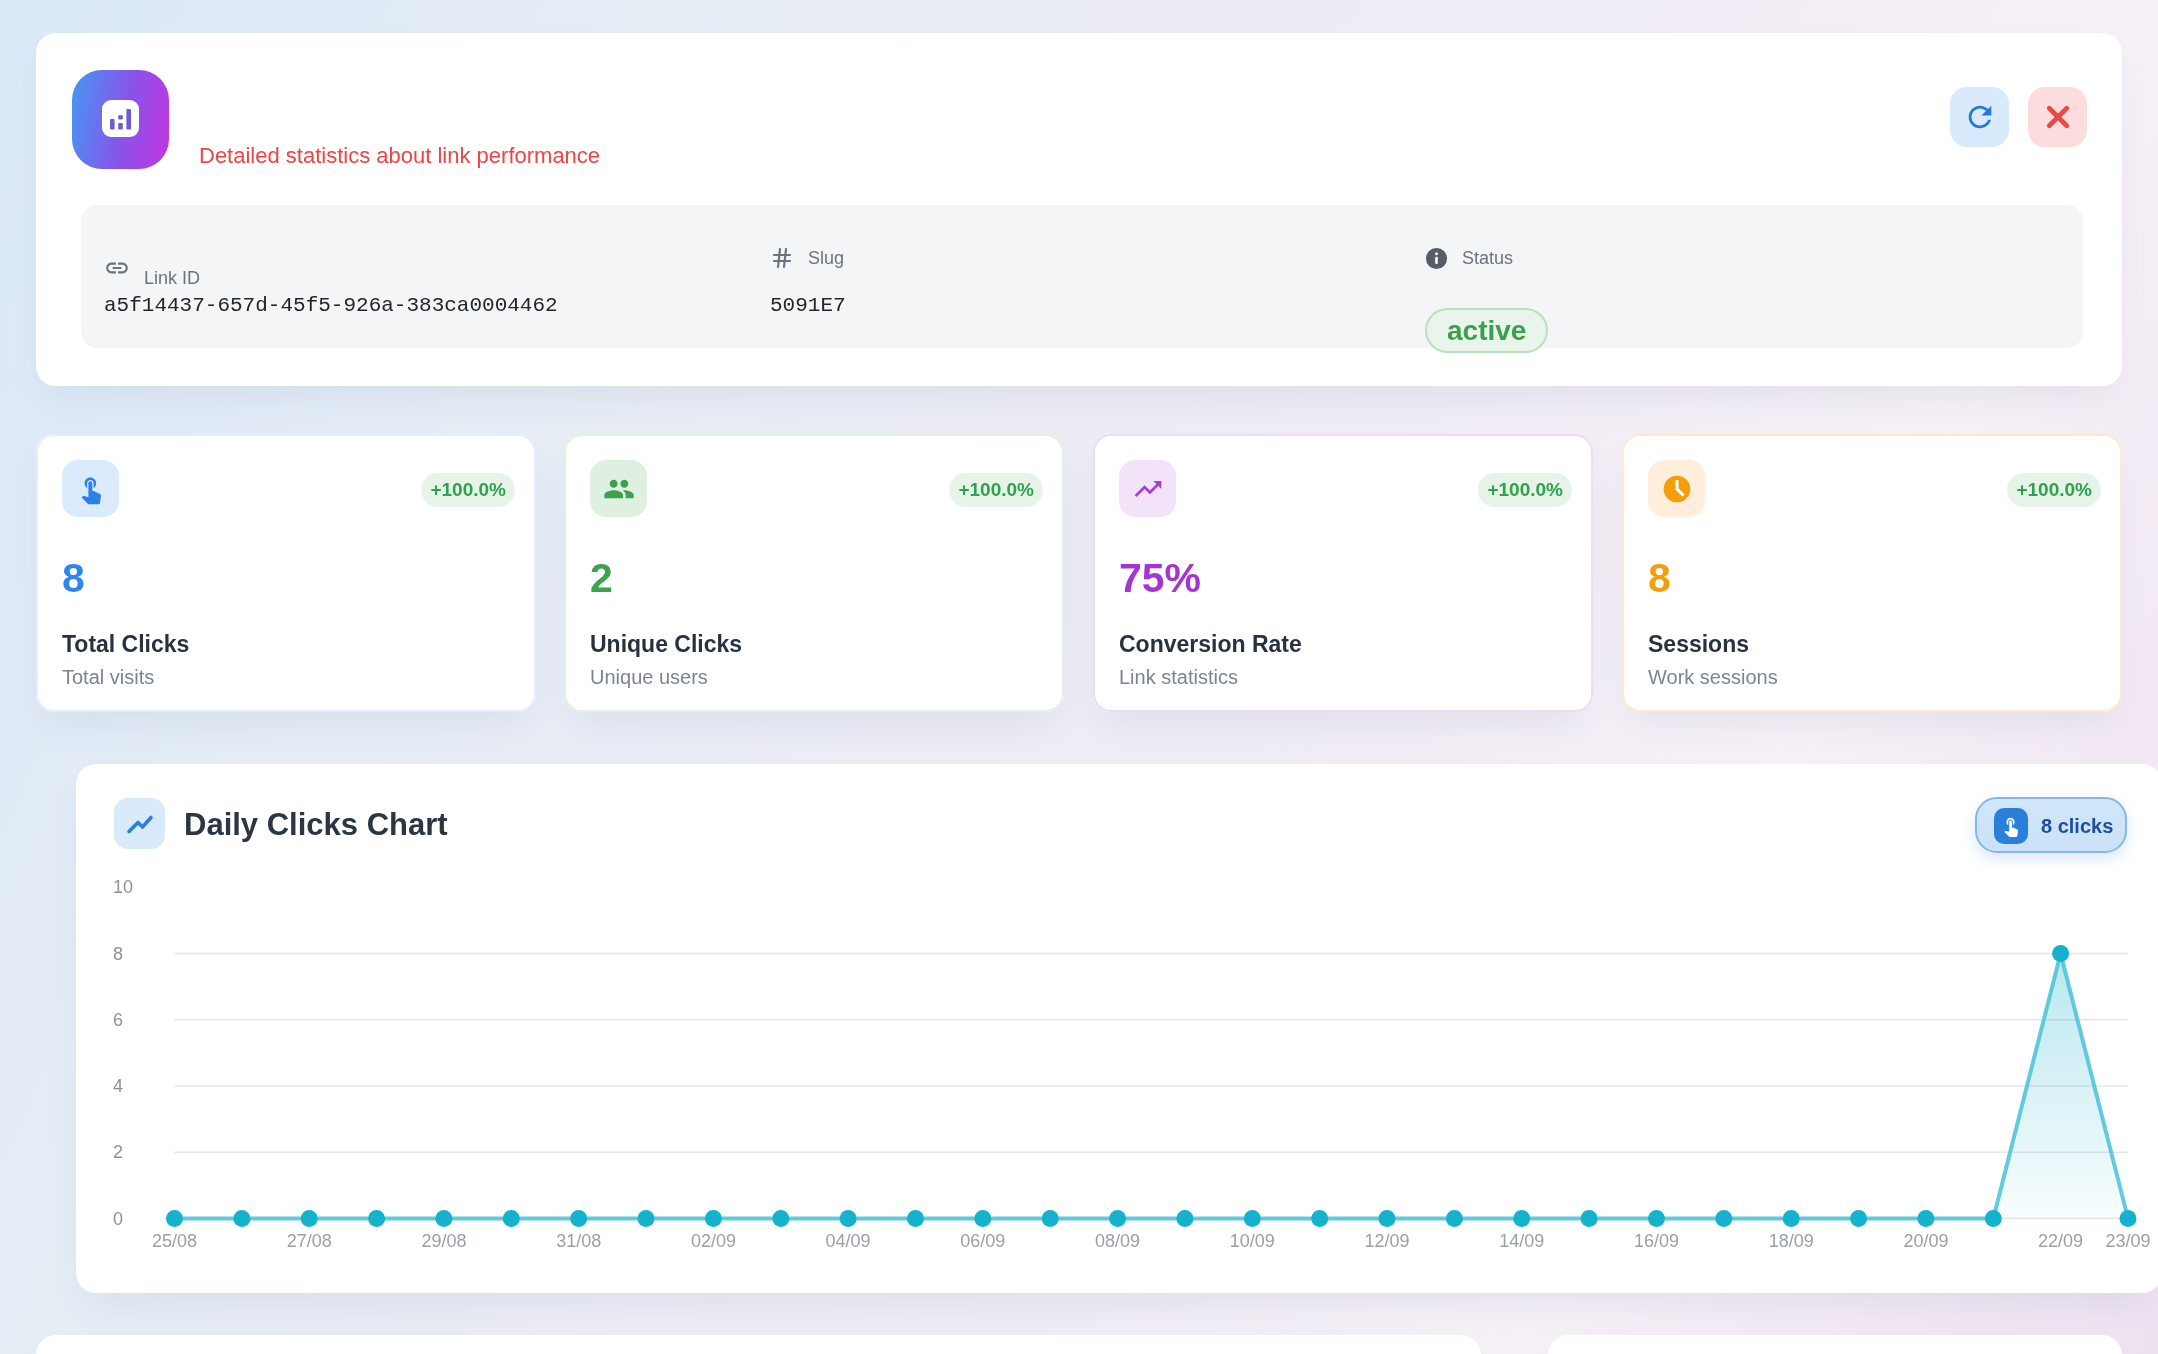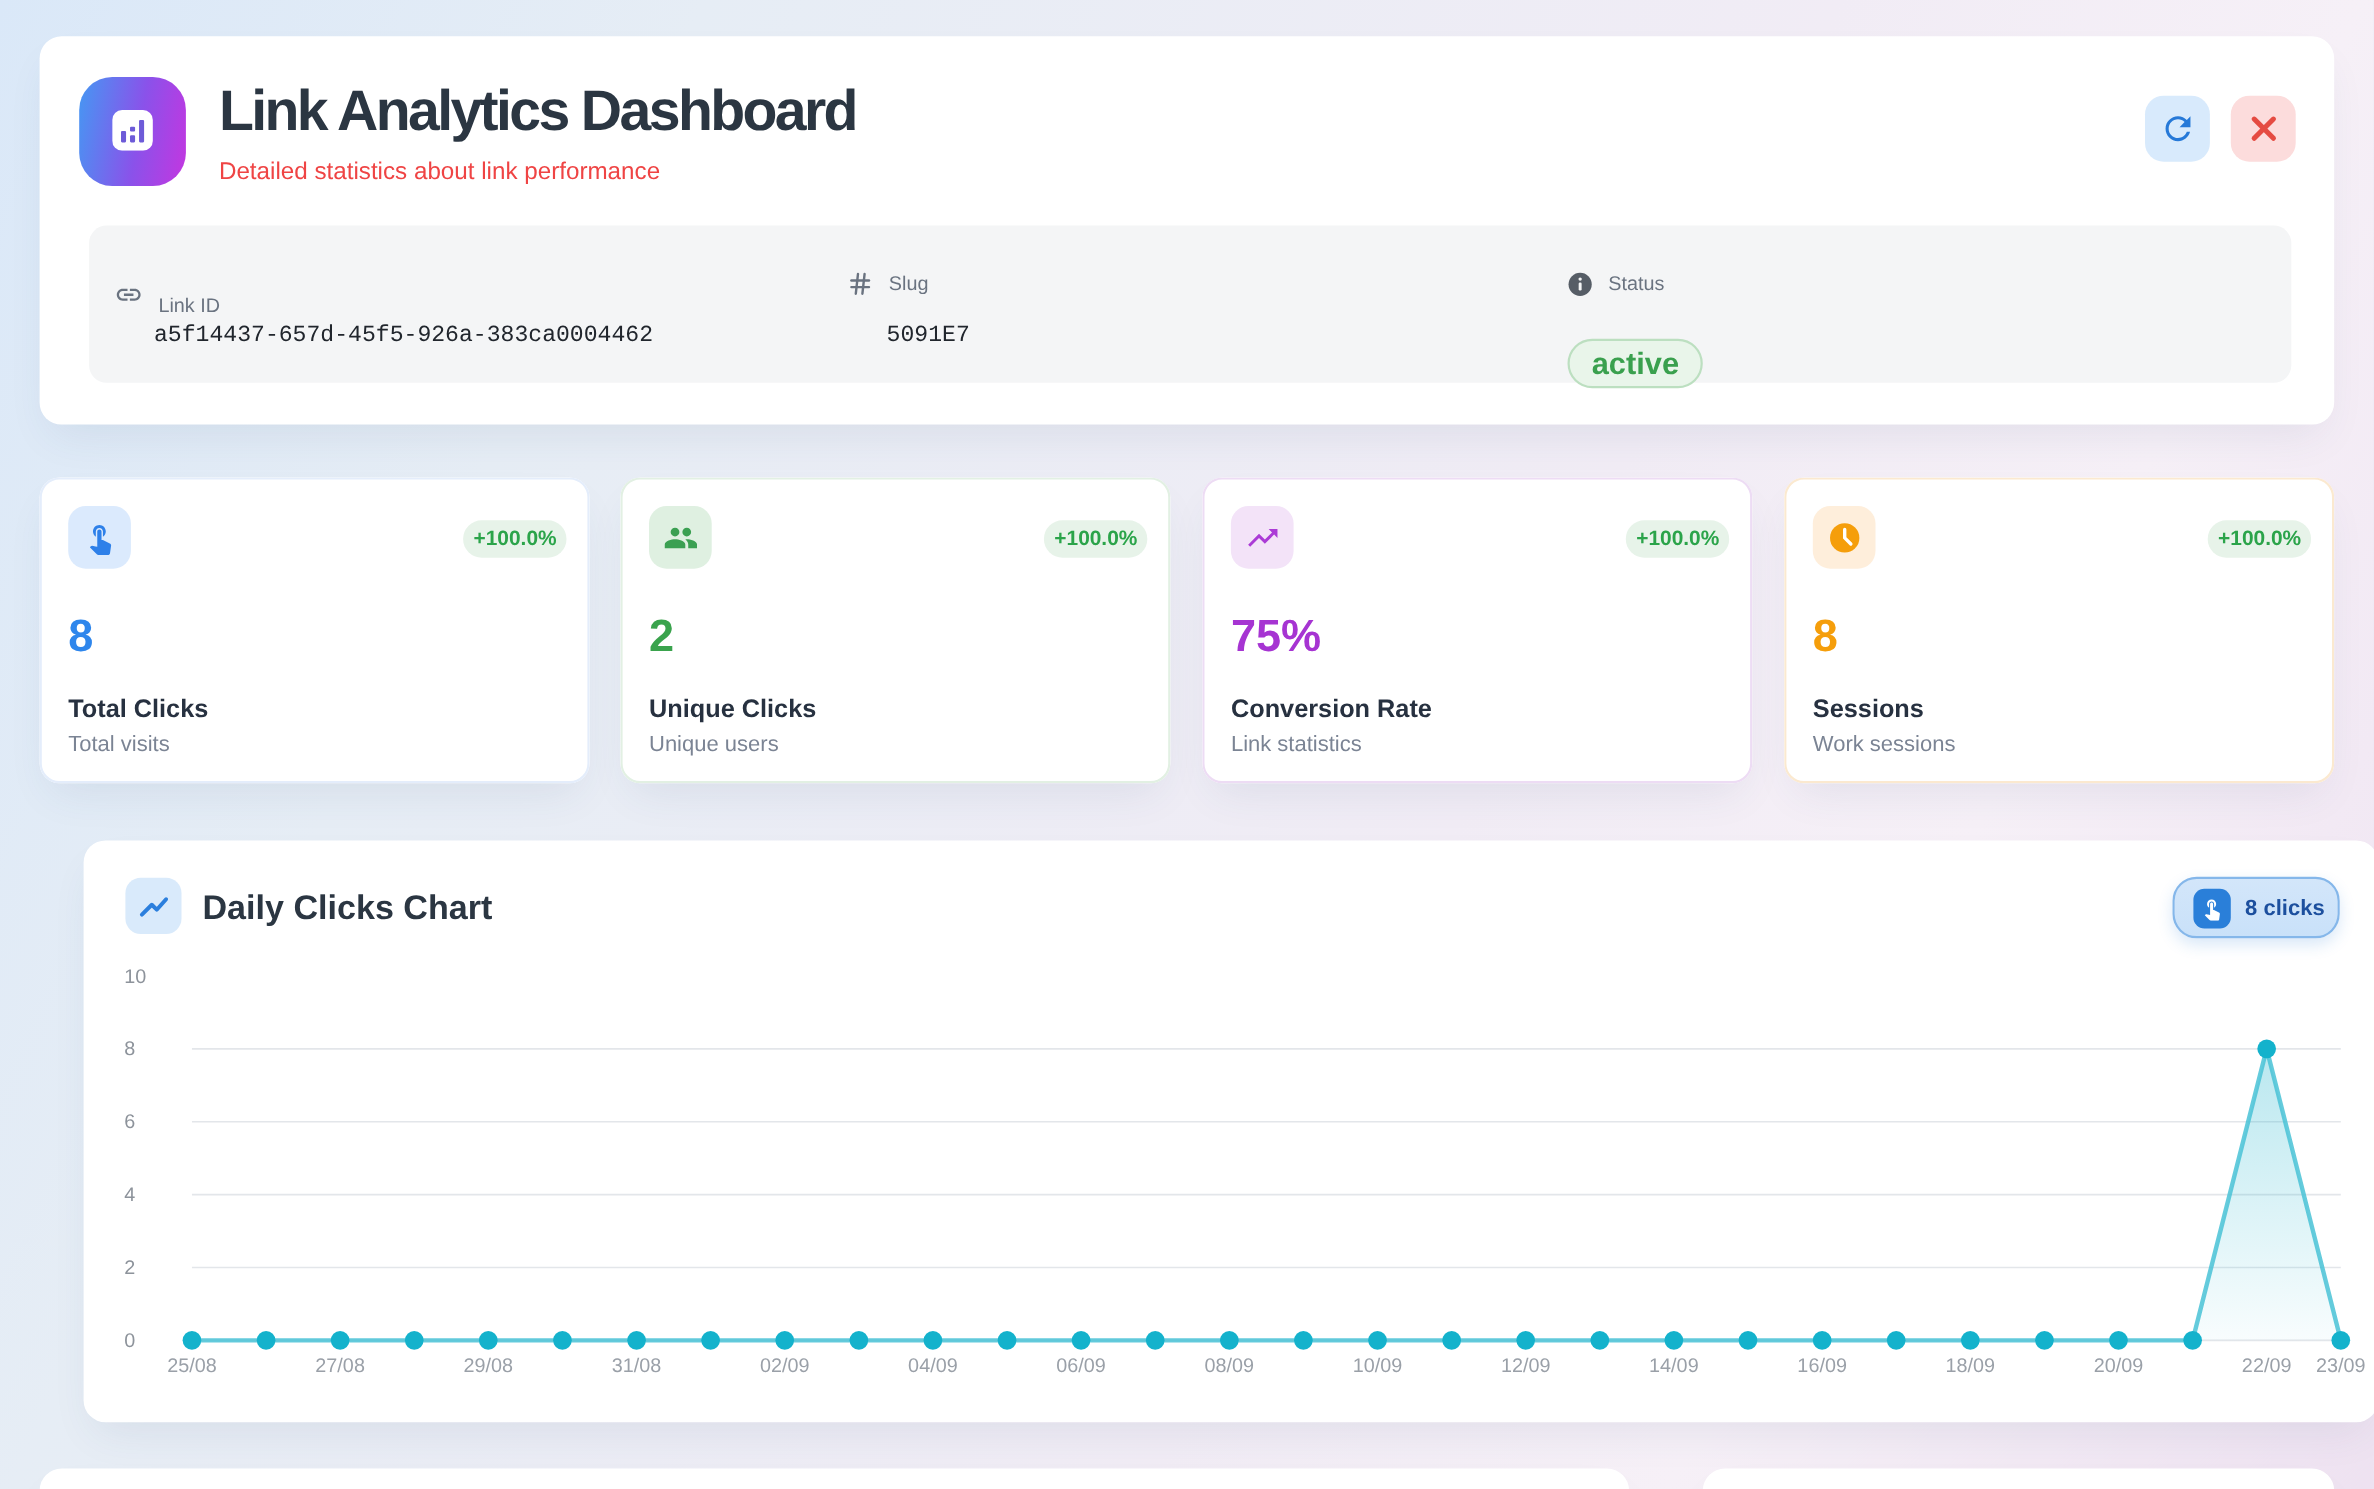--- a/index.html
+++ b/index.html
@@ -23,21 +23,21 @@
   #btn-refresh { right:113px; background:#d8eafc; }
   #btn-close { right:35px; background:#fcdcdc; }
   .sqbtn svg { position:absolute; left:50%; top:50%; transform:translate(-50%,-50%); }
 
   #infobar { position:absolute; left:45px; top:172px; width:2002px; height:143px;
              background:#f4f5f6; border-radius:16px; }
   .info-col { position:absolute; top:0; height:100%; }
   .info-label { position:absolute; top:40px; font-size:18px; color:#6a7380; line-height:26px; white-space:nowrap; display:flex; align-items:center; }
   .info-label svg, .info-label .ic { vertical-align:middle; margin-right:14px; }
   .info-value { position:absolute; top:88px; white-space:nowrap; font-family:"Liberation Mono", monospace;
-                font-size:21px; color:#21262d; line-height:26px;margin-left:36px; }
+                font-size:21px; color:#21262d; line-height:26px; }
   .pill-active { position:absolute; top:67px; left:0; height:45px; padding:0 20px; border-radius:23px;
                  background:#e9f5ea; border:2px solid #bcdfc0; color:#3aa04e; font-size:28px;
                  font-weight:bold; line-height:41px;margin-top:36px; }
 
   
   .stat { position:absolute; top:434px; width:500px; height:278px; background:#fff; border-radius:18px;
           box-shadow:0 18px 40px -12px rgba(50,80,120,0.10); }
   .stat .icon { position:absolute; left:26px; top:26px; width:57px; height:57px; border-radius:16px; }
   .stat .icon svg { position:absolute; left:50%; top:50%; transform:translate(-50%,-50%); }
   .stat .badge { position:absolute; right:21px; top:39px; height:34px; border-radius:17px;
@@ -76,21 +76,20 @@
     <svg width="37" height="37" viewBox="0 0 37 37">
       <rect x="0" y="0" width="37" height="37" rx="9" fill="#ffffff"></rect>
       <g fill="#6d5bd8">
         <rect x="8" y="19" width="4.6" height="10.5" rx="1"></rect>
         <rect x="16.2" y="15.2" width="4.6" height="4.4" rx="1"></rect>
         <rect x="16.2" y="23" width="4.6" height="6.5" rx="1"></rect>
         <rect x="24.4" y="9" width="4.6" height="20.5" rx="1"></rect>
       </g>
     </svg>
   </div>
-  <div id="htitle">Link Analytics Dashboard</div>
   <div id="hsub">Detailed statistics about link performance</div>
   <div class="sqbtn" id="btn-refresh">
     <svg width="34" height="34" viewBox="0 0 24 24" fill="#2679d8">
       <path d="M17.65 6.35C16.2 4.9 14.21 4 12 4c-4.42 0-7.99 3.58-7.99 8s3.57 8 7.99 8c3.73 0 6.84-2.55 7.73-6h-2.08c-.82 2.33-3.04 4-5.65 4-3.31 0-6-2.69-6-6s2.69-6 6-6c1.66 0 3.14.69 4.22 1.78L13 11h7V4l-2.35 2.35z"></path>
     </svg>
   </div>
   <div class="sqbtn" id="btn-close">
     <svg width="30" height="30" viewBox="0 0 24 24" stroke="#e54b42" stroke-width="3.7" stroke-linecap="round">
       <line x1="5" y1="5" x2="19" y2="19"></line>
         <line x1="19" y1="5" x2="5" y2="19"></line>

